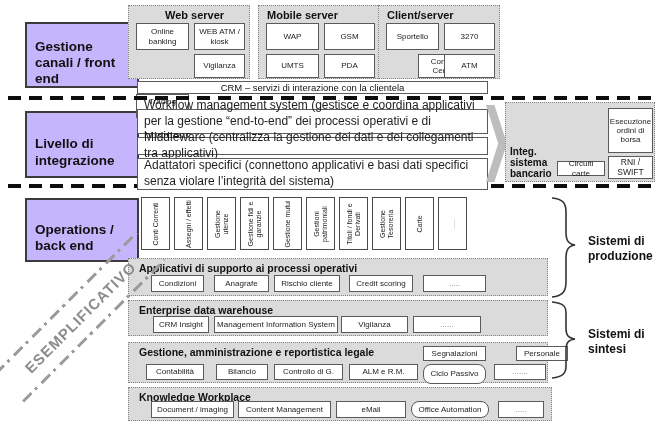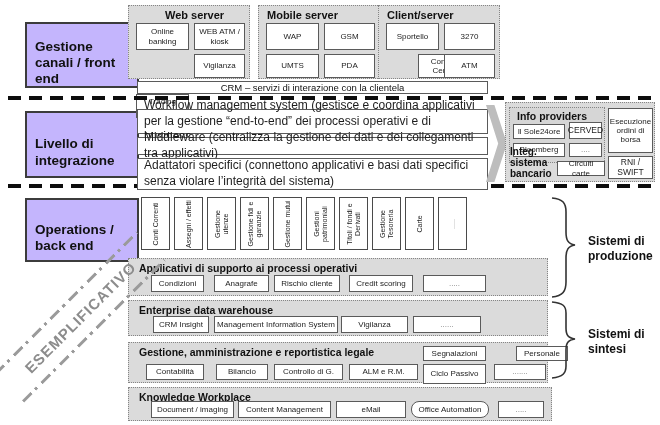--- a/index.html
+++ b/index.html
@@ -99,27 +99,20 @@
   <div class="dash-h" style="top:96px;"></div>
   <div class="dash-h" style="top:184px;"></div>
 
   <div class="layer" style="top:109px;height:25px;">Workflow management system (gestisce e coordina applicativi per la gestione “end-to-end” dei processi operativi e di business</div>
   <div class="layer" style="top:137px;height:18px;">Middleware (centralizza la gestione dei dati e dei collegamenti tra applicativi)</div>
   <div class="layer" style="top:158px;height:32px;">Adattatori specifici (connettono applicativi e basi dati specifici senza violare l’integrità del sistema)</div>
 
   <div class="arrow-r" style="left:486px;top:105px;width:21px;height:77px;"></div>
 
   <div class="gpanel" style="left:505px;top:102px;width:150px;height:80px;">
-    <div class="gpanel" style="left:3px;top:4px;width:96px;height:56px;background:#d6d6d6;">
-      <div class="ptitle" style="padding:2px 0 0 7px;font-size:10.5px;">Info providers</div>
-      <div class="wbox" style="left:3px;top:16px;width:52px;height:15px;">Il Sole24ore</div>
-      <div class="wbox" style="left:59px;top:14px;width:33px;height:17px;font-size:8.5px;">CERVED</div>
-      <div class="wbox" style="left:3px;top:35px;width:52px;height:14px;">Bloomberg</div>
-      <div class="wbox" style="left:59px;top:35px;width:33px;height:14px;color:#777;">....</div>
-    </div>
     <div class="integ-label" style="left:4px;top:44px;width:52px;">Integ. sistema bancario</div>
     <div class="wbox" style="left:51px;top:58px;width:48px;height:15px;">Circuiti carte</div>
     <div class="wbox" style="left:102px;top:5px;width:45px;height:45px;">Esecuzione ordini di borsa</div>
     <div class="wbox" style="left:102px;top:53px;width:45px;height:23px;font-size:8.5px;">RNI / SWIFT</div>
   </div>
 
   <div class="vapp" style="left:141px;">
       <span>Conti Correnti</span>
     </div>
   <div class="vapp" style="left:174px;">
@@ -168,21 +161,21 @@
   </div>
 
   <div class="sec" style="top:342px;width:420px;height:41px;">
     <div class="stitle">Gestione, amministrazione e reportistica legale</div>
     <div class="wbox" style="left:294px;top:3px;width:63px;height:15px;">Segnalazioni</div>
     <div class="wbox" style="left:365px;top:3px;width:52px;height:15px;margin-left:22px;">Personale</div>
     <div class="wbox" style="left:17px;top:21px;width:58px;height:16px;">Contabilità</div>
     <div class="wbox" style="left:87px;top:21px;width:52px;height:16px;">Bilancio</div>
     <div class="wbox" style="left:145px;top:21px;width:69px;height:16px;">Controllo di G.</div>
     <div class="wbox" style="left:220px;top:21px;width:69px;height:16px;">ALM e R.M.</div>
-    <div class="wbox" style="left:294px;top:21px;width:63px;height:20px;">Ciclo Passivo</div>
+    <div class="wbox" style="left:294px;top:21px;width:63px;height:20px;border-radius:8px;">Ciclo Passivo</div>
     <div class="wbox" style="left:365px;top:21px;width:52px;height:16px;color:#777;">.......</div>
   </div>
 
   <div class="sec" style="top:387px;width:424px;height:34px;">
     <div class="stitle">Knowledge Workplace</div>
     <div class="wbox" style="left:22px;top:13px;width:83px;height:17px;">Document / imaging</div>
     <div class="wbox" style="left:109px;top:13px;width:93px;height:17px;">Content Management</div>
     <div class="wbox" style="left:207px;top:13px;width:70px;height:17px;">eMail</div>
     <div class="wbox" style="left:282px;top:13px;width:78px;height:17px;border-radius:8px;">Office Automation</div>
     <div class="wbox" style="left:369px;top:13px;width:46px;height:17px;color:#777;">.....</div>

